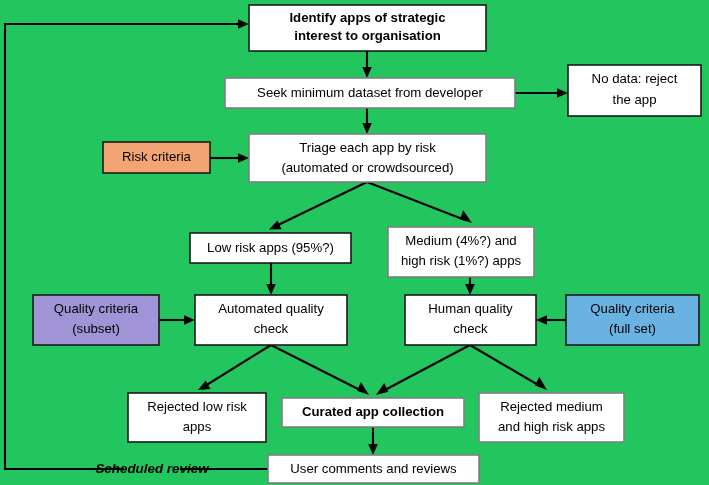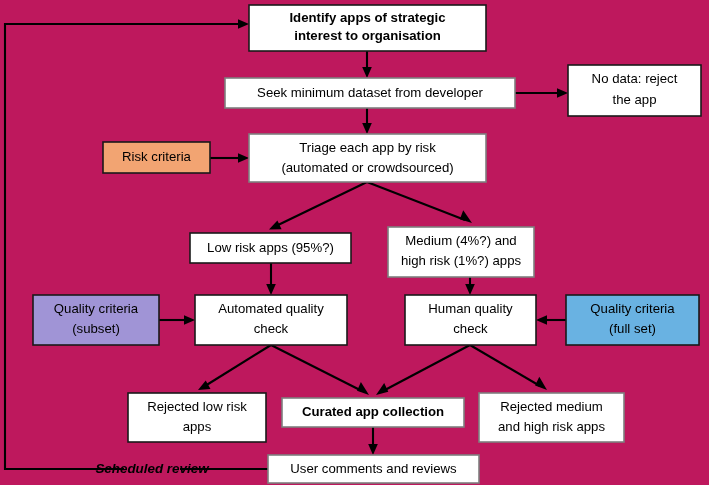--- a/index.html
+++ b/index.html
@@ -10,21 +10,21 @@
   body {
     width: 709px;
     height: 485px;
     font-family: "Liberation Sans", sans-serif;
     overflow: hidden;
   }
   #flowchart-root {
     position: relative;
     width: 709px;
     height: 485px;
-    background: #be185d;
+    background: #22c55e;
   }
   #flow-svg {
     display: block;
     width: 709px;
     height: 485px;
   }
   .node-rect {
     stroke: #1a1a1a;
     stroke-width: 1.6;
   }

